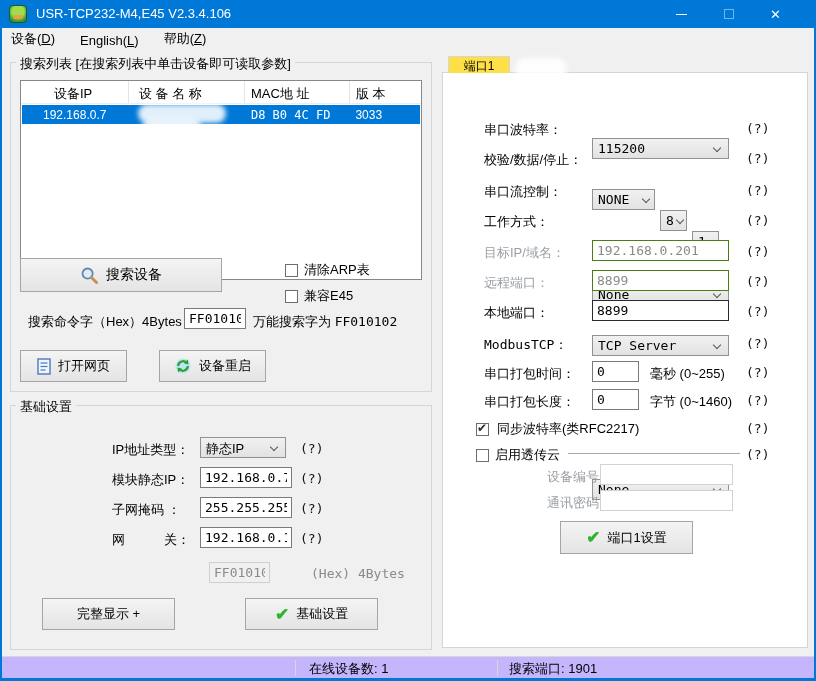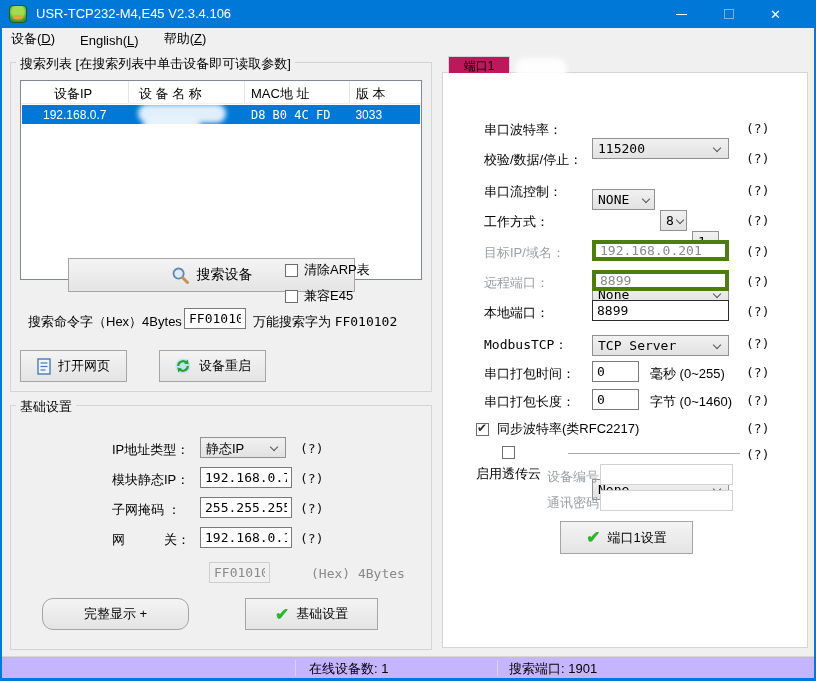--- a/index.html
+++ b/index.html
@@ -48,29 +48,29 @@
 
   
   .combo { background:linear-gradient(180deg,#f1f1f1,#e2e2e2); border:1px solid #919191; position:relative;
            font-size:13px; padding:2px 0 0 5px; height:21px; }
   .chev { position:absolute; right:8px; top:6px; width:6px; height:6px;
           border-right:1.6px solid #565656; border-bottom:1.6px solid #565656; transform:rotate(45deg); }
   .chev.small { right:5px; }
   input.field { height:21px; background:#fff; border:1px solid #7a7a7a; font-family:"DejaVu Sans Mono", monospace;
                 font-size:13px; padding:0 4px; color:#000; }
   input.field.dark { border:1px solid #2a2a2a; }
-  input.field.dim { border:4px solid #4d7c0f; color:#8a8a8a; }
+  input.field.dim { border:1px solid #4d7c0f; color:#8a8a8a; }
   input.field.flat { background:#f0f0f0; border:1px solid #cfcfcf; color:#8a8a8a; }
   input.field.empty { border:1px solid #d2d2d2; }
   .qmark { font-family:"DejaVu Sans Mono", monospace; font-size:13px; color:#111; }
   .flabel { font-size:13px; }
   .flabel.dim { color:#9a9fa4; }
 
   
-  #tab1 { left:446px; top:56px; width:62px; height:17px; background:#be185d; border:1px solid #d5d5d5; border-bottom:none;
+  #tab1 { left:446px; top:56px; width:62px; height:17px; background:#fde047; border:1px solid #d5d5d5; border-bottom:none;
           font-size:12px; text-align:center; padding-top:1px; z-index:3; }
   #tabpage { left:440px; top:72px; width:366px; height:576px; background:#fff; border:1px solid #d5d5d5; }
 
   
   #statusbar { left:0; top:656px; width:812px; height:22px; background:#c4b5fd; border-top:1px solid #d7d7d7; font-size:13px; }
   .vsep { position:absolute; top:3px; width:1px; height:16px; background:#d7d7d7; }
 
   .hline { height:1px; background:#a8a8a8; }
   svg { display:block; }
 </style>
@@ -112,21 +112,21 @@
     <div class="sel-row">
       <div class="td" style="width:108px; padding-left:21px;">192.168.0.7</div>
       <div class="td" style="width:116px; padding-left:10px;"></div>
       <div class="td mono" style="width:105px; padding-left:6px; font-size:12px;">D8 B0 4C FD 96 A8</div>
       <div class="td" style="width:71px; padding-left:6px;">3033</div>
     </div>
     <div class="smudge abs" style="left:117px; top:23px; width:88px; height:19px;"></div>
     <div class="smudge abs" style="left:122px; top:38px; width:58px; height:13px;"></div>
   </div>
 
-  <div class="abs btn" style="left:18px; top:258px; width:287px; height:34px;margin-left:48px;">
+  <div class="abs btn" style="left:18px; top:258px; width:202px; height:34px;">
     <svg width="19" height="19" viewBox="0 0 19 19">
       <circle cx="7.6" cy="7.6" r="5.1" fill="#dfeaf6" stroke="#6288ad" stroke-width="1.8"></circle>
       <line x1="11.7" y1="11.7" x2="16.5" y2="16.5" stroke="#c49257" stroke-width="3" stroke-linecap="round"></line>
     </svg>
     <span>搜索设备</span>
   </div>
   <div class="abs" style="left:283px; top:261px; display:flex; align-items:center; gap:6px;">
     <span class="cb"></span>
     <span class="flabel">清除ARP表</span>
   </div>
@@ -179,21 +179,21 @@
   <input class="abs field" style="left: 198px; top: 497px; width: 92px;" readonly="" value="255.255.255.0">
   <span class="abs qmark" style="left:298px; top:501px;">(?)</span>
 
   <span class="abs flabel" style="left:110px; top:531px;">网　　　关：</span>
   <input class="abs field" style="left: 198px; top: 527px; width: 92px;" readonly="" value="192.168.0.1">
   <span class="abs qmark" style="left:298px; top:531px;">(?)</span>
 
   <input class="abs field flat" style="left: 207px; top: 562px; width: 61px;" readonly="" value="FF010102">
   <span class="abs flabel mono" style="left:276px; top:566px; color:#8a8a8a;margin-left:33px;">(Hex) 4Bytes</span>
 
-  <div class="abs btn btn-sm" style="left:40px; top:598px; width:147px; height:32px;border-radius:11px;">
+  <div class="abs btn btn-sm" style="left:40px; top:598px; width:133px; height:32px;">
     <span>完整显示  +</span>
   </div>
   <div class="abs btn btn-sm" style="left:243px; top:598px; width:133px; height:32px;">
     <span style="color:#2db52d; font-size:17px; font-weight:bold;">✔</span>
     <span>基础设置</span>
   </div>
 
   <div class="abs" id="tab1"><span>端口1</span></div>
   <div class="abs" id="tabpage"></div>
   <div class="abs smudge" style="left:513px; top:58px; width:52px; height:22px; z-index:4;"></div>
@@ -255,21 +255,21 @@
   <input class="abs field" style="left: 590px; top: 389px; width: 47px;" readonly="" value="0">
   <span class="abs flabel" style="left:648px; top:393px;">字节 (0~1460)</span>
   <span class="abs qmark" style="left:744px; top:393px;">(?)</span>
 
   <div class="abs" style="left:474px; top:420px; display:flex; align-items:center; gap:8px;">
     <span class="cb checked"></span>
     <span class="flabel">同步波特率(类RFC2217)</span>
   </div>
   <span class="abs qmark" style="left:744px; top:421px;">(?)</span>
 
-  <div class="abs" style="left:474px; top:446px; display:flex; align-items:center; gap:6px;flex-direction:column;">
+  <div class="abs" style="left:474px; top:446px; display:flex; align-items:center; gap:6px;">
     <span class="cb"></span>
     <span class="flabel">启用透传云</span>
   </div>
   <div class="abs hline" style="left:566px; top:453px; width:172px;"></div>
   <span class="abs qmark" style="left:744px; top:447px;">(?)</span>
 
   <span class="abs flabel dim" style="left:545px; top:468px;">设备编号</span>
   <input class="abs field empty" style="left: 598px; top: 464px; width: 133px;" readonly="">
   <span class="abs flabel dim" style="left:545px; top:494px;">通讯密码</span>
   <input class="abs field empty" style="left: 598px; top: 490px; width: 133px;" readonly="">

